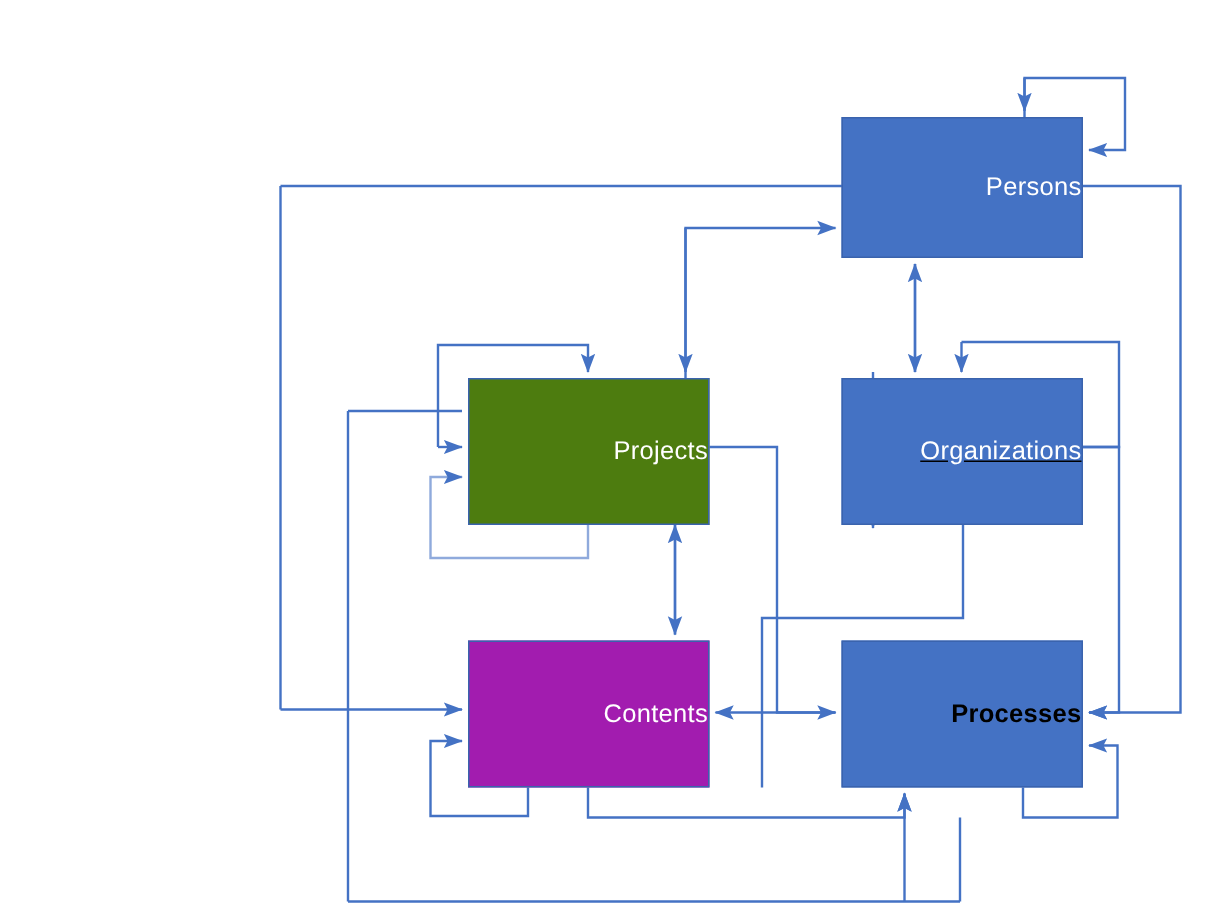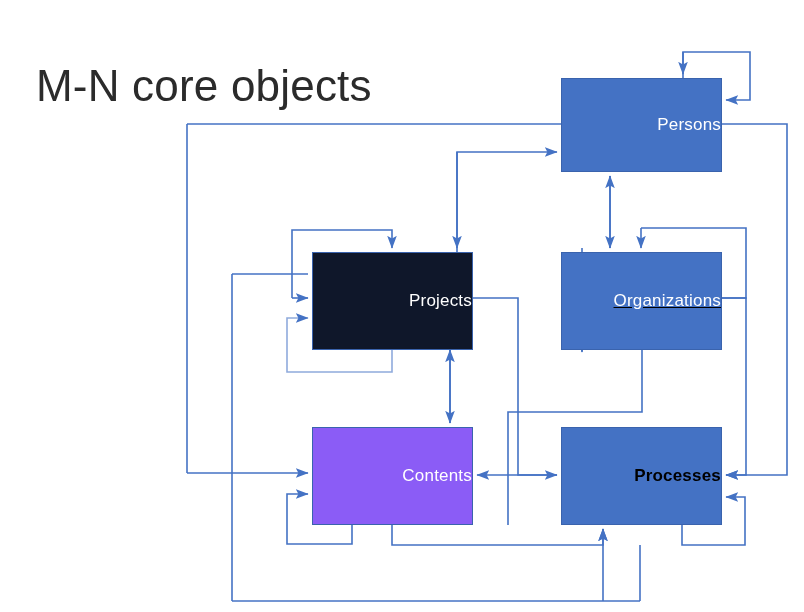--- a/index.html
+++ b/index.html
@@ -17,21 +17,20 @@
   #n-projects{left:312px;top:252px;width:161px;height:98px;}
   #n-orgs{left:561px;top:252px;width:161px;height:98px;text-decoration:underline;}
   #n-contents{left:312px;top:427px;width:161px;height:98px;}
   #n-processes{left:561px;top:427px;width:161px;height:98px;}
 </style>
 </head>
 <body>
 
 <div id="slide" style="background: rgb(255, 255, 255);">
 
-  <div id="title" style="color: rgb(43, 43, 43);">M-N core objects</div>
 
   <svg id="wiring" viewBox="0 0 804 612" xmlns="http://www.w3.org/2000/svg">
     <defs>
       <marker id="ar" markerWidth="9" markerHeight="9" refX="7.6" refY="3.2" orient="auto" markerUnits="strokeWidth">
         <path d="M0,0.2 L8,3.2 L0,6.2 L1.6,3.2 Z" fill="#4472C4"></path>
       </marker>
       <marker id="arL" markerWidth="9" markerHeight="9" refX="7.6" refY="3.2" orient="auto" markerUnits="strokeWidth">
         <path d="M0,0.2 L8,3.2 L0,6.2 L1.6,3.2 Z" fill="#8FAADC"></path>
       </marker>
     </defs>
@@ -86,29 +85,29 @@
       <path d="M640,601 L640,545"></path>
       <path d="M603,601 L603,529" marker-end="url(#ar)"></path>
 
     </g>
   </svg>
 
   <div class="node" id="n-persons" style="left: 561px; top: 78px; width: 161px; height: 94px; background: rgb(68, 114, 196); border-color: rgb(58, 99, 173);">
     <span style="color: rgb(255, 255, 255);">Persons</span>
   </div>
 
-  <div class="node" id="n-projects" style="left: 312px; top: 252px; width: 161px; height: 98px; background: #0f172a; border-color: rgb(58, 99, 173);">
+  <div class="node" id="n-projects" style="left: 312px; top: 252px; width: 161px; height: 98px; background: #4d7c0f; border-color: rgb(58, 99, 173);">
     <span style="color: rgb(255, 255, 255);">Projects</span>
   </div>
 
   <div class="node" id="n-orgs" style="left: 561px; top: 252px; width: 161px; height: 98px; background: rgb(68, 114, 196); border-color: rgb(58, 99, 173);">
     <span style="color: rgb(255, 255, 255);">Organizations</span>
   </div>
 
-  <div class="node" id="n-contents" style="left: 312px; top: 427px; width: 161px; height: 98px; background: #8b5cf6; border-color: rgb(58, 99, 173);">
+  <div class="node" id="n-contents" style="left: 312px; top: 427px; width: 161px; height: 98px; background: #a21caf; border-color: rgb(58, 99, 173);">
     <span style="color: rgb(255, 255, 255);">Contents</span>
   </div>
 
   <div class="node" id="n-processes" style="left: 561px; top: 427px; width: 161px; height: 98px; background: rgb(68, 114, 196); border-color: rgb(58, 99, 173);">
     <span style="color: #000000; font-weight: bold;">Processes</span>
   </div>
 
 </div>
 
 </body></html>

